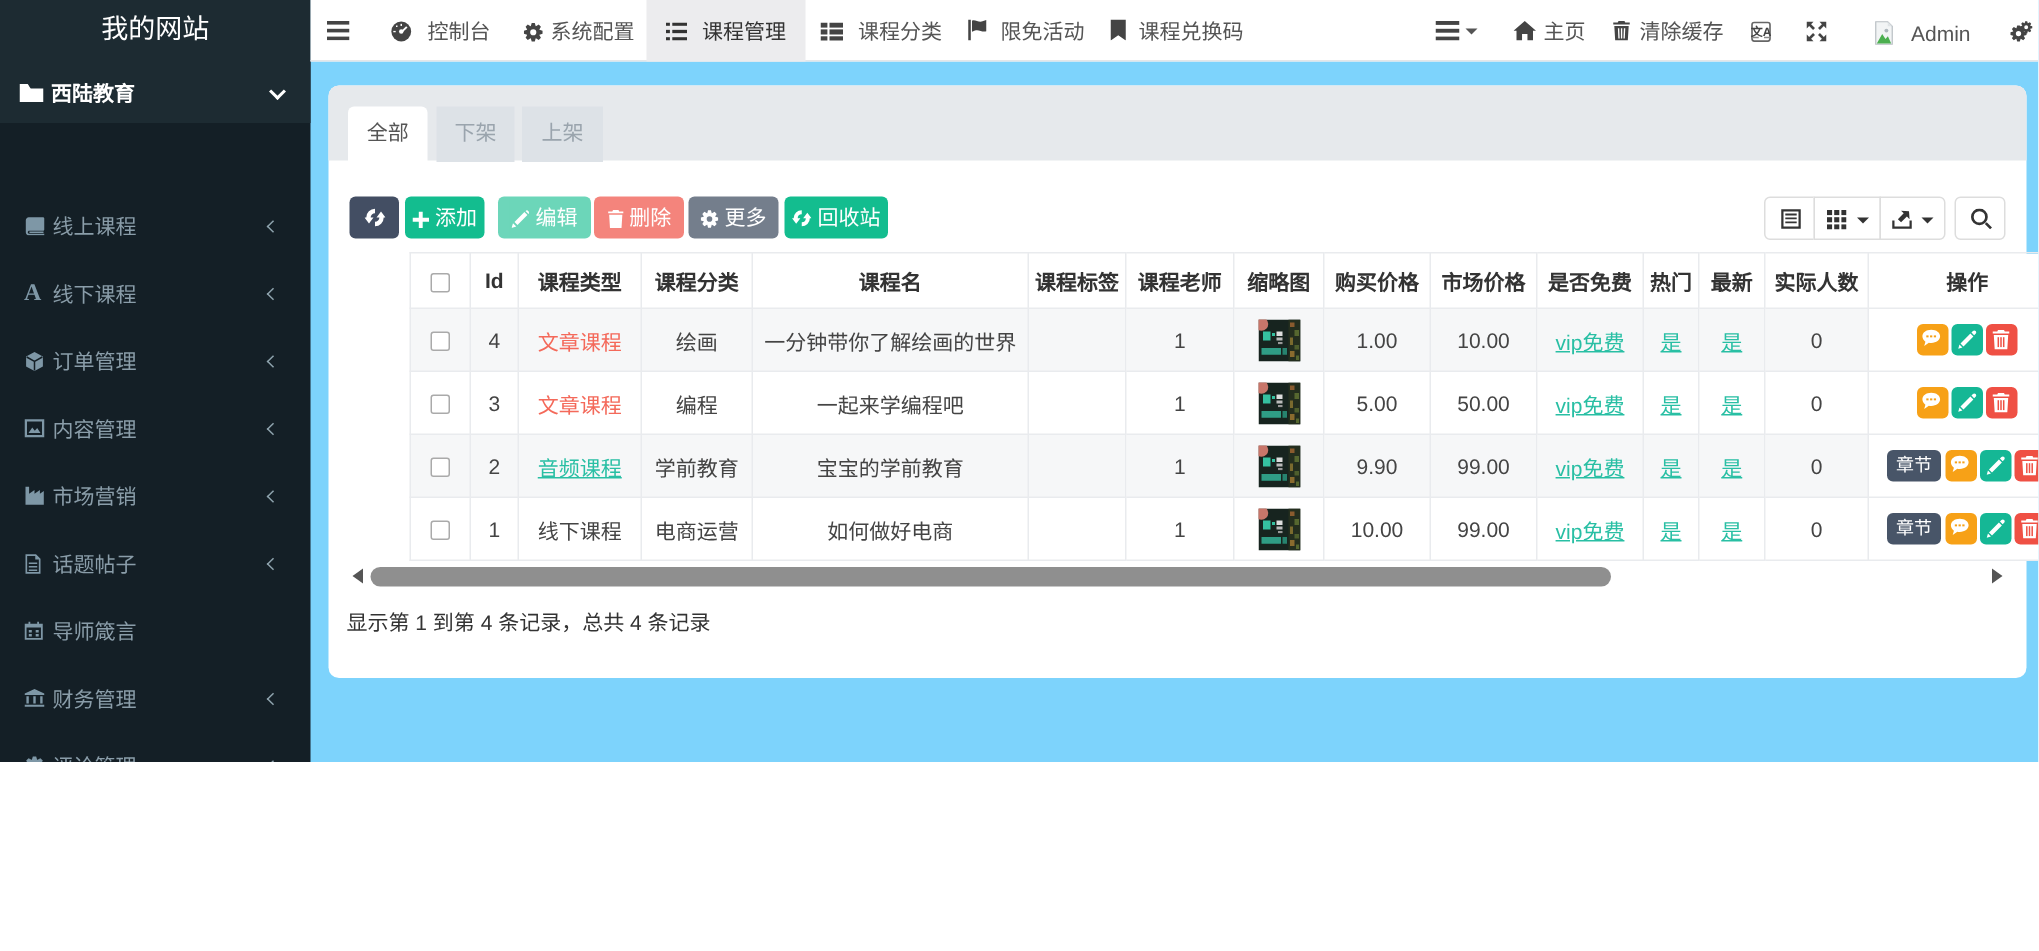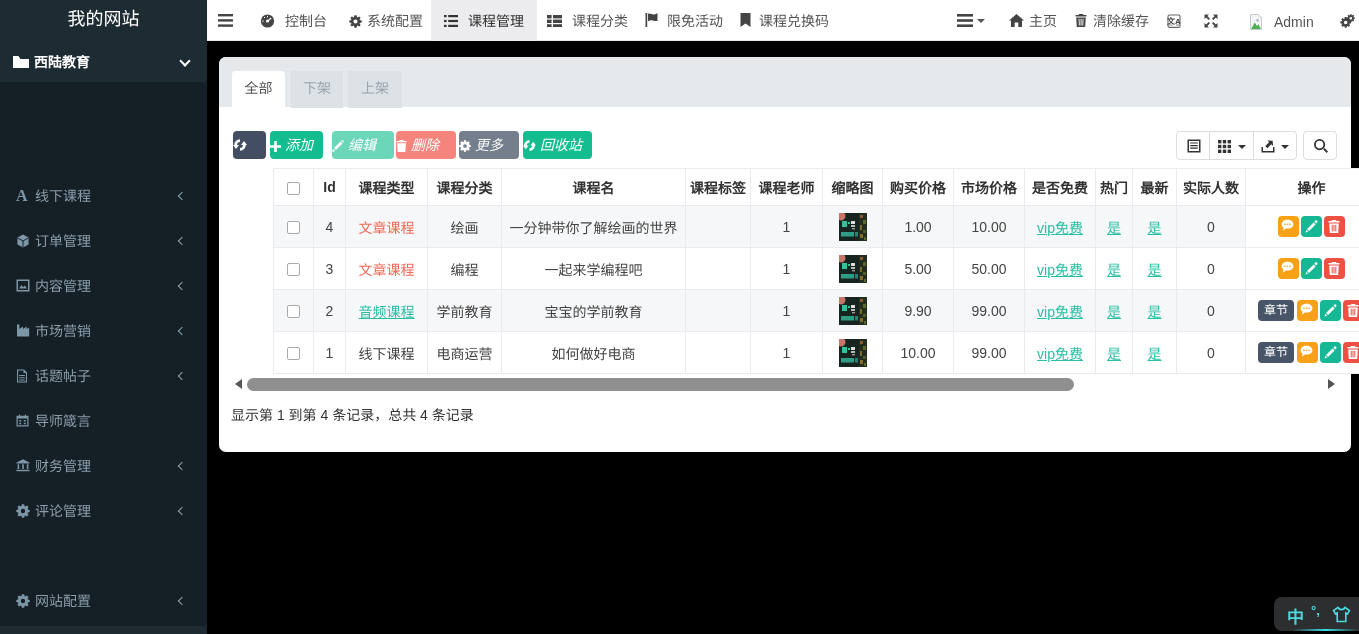--- a/index.html
+++ b/index.html
@@ -1,18 +1,18 @@
 <!DOCTYPE html>
 <html lang="zh-CN"><head>
 <meta charset="utf-8">
 <style>
 * { margin:0; padding:0; box-sizing:border-box; }
 html,body { width:1359px; height:634px; overflow:hidden; }
 body { font-family:"Liberation Sans", sans-serif; font-size:14px; color:#444; }
-#app { position:relative; width:1359px; height:634px; background:#000000; overflow:hidden; }
+#app { position:relative; width:1359px; height:508px; background:#7dd3fc; overflow:hidden; }
 
 
 #sidebar { position:absolute; left:0; top:0; width:207px; height:634px; background:#141f26; }
 #sb-top { position:absolute; left:0; top:0; width:207px; height:82px; background:#1d2b32; }
 #brand { position:absolute; left:0; top:0; width:207px; height:41px; line-height:39px; text-align:center; color:#fff; font-size:18px; }
 #site { position:absolute; left:0; top:41px; width:207px; height:41px; color:#fff; font-weight:bold; font-size:14px; }
 #site .txt { position:absolute; left:34px; top:10px; }
 #site svg { position:absolute; left:13px; top:14px; }
 #site .chev { position:absolute; right:18px; top:16px; width:8px; height:8px; border-right:2px solid #fff; border-bottom:2px solid #fff; transform:rotate(45deg); }
 .mitem { position:absolute; left:0; width:207px; height:45px; color:#8a9da9; font-size:14px; }
@@ -32,21 +32,21 @@
 
 
 #card { position:absolute; left:219px; top:57px; width:1132px; height:395px; background:#fff; border-radius:7px; }
 #card-head { position:absolute; left:0; top:0; width:1132px; height:50px; background:#e6e9ec; border-radius:7px 7px 0 0; }
 .tab { position:absolute; top:14px; height:37px; line-height:34px; text-align:center; font-size:14px; }
 #tab1 { left:13px; width:53px; background:#fff; color:#555; border-radius:4px 4px 0 0; height:40px;}
 #tab2 { left:72px; width:52px; background:#dde2e7; color:#9aa4ad; }
 #tab3 { left:129px; width:54px; background:#dde2e7; color:#9aa4ad; }
 
 
-.btn { position:absolute; top:74px; height:28px; border-radius:4px; color:#fff; font-size:14px; line-height:28px; text-align:left;font-style:italic; }
+.btn { position:absolute; top:74px; height:28px; border-radius:4px; color:#fff; font-size:14px; line-height:28px; text-align:center; }
 .btn svg { vertical-align:-2px; }
 
 
 .gbtn { position:absolute; top:74px; height:29px; background:#fff; border:1px solid #ddd; }
 .gbtn svg { position:absolute; }
 
 
 #tbl { position:absolute; left:14px; top:111px; border-collapse:collapse; table-layout:fixed; width:1104px; font-size:14px;margin-left:40px; }
 #tbl th, #tbl td { border:1px solid #e9ebee; text-align:center; overflow:hidden; padding:0; }
 #tbl th { height:37px; font-weight:bold; color:#333; background:#fff; }
@@ -80,20 +80,30 @@
 <div id="app">
 
   <div id="sidebar">
     <div id="sb-top"></div>
     <div id="brand">我的网站</div>
     <div id="site">
       <svg width="16" height="14" viewBox="0 0 16 14">
           <path fill="#fff" d="M0 2 L6 2 L7.5 4 L16 4 L16 13 L0 13 Z M0 1 L5.5 1 L6.5 2.5 L0 2.5 Z"></path>
         </svg>
       <span class="txt">西陆教育</span>
+        <span class="chev"></span>
+    </div>
+    <div class="mitem" style="top:129px">
+      <svg width="14" height="13" viewBox="0 0 14 13">
+          <g fill="#7e97a6">
+            <path d="M3.2 0.8 L12.6 0.8 C13.2 0.8 13.5 1.2 13.5 1.7 L13.5 9 C13.5 9.5 13.2 9.9 12.6 9.9 L3.6 9.9 C3 9.9 2.5 10.3 2.5 10.9 C2.5 11.5 3 11.9 3.6 11.9 L13.5 11.9 L13.5 12.9 L3.4 12.9 C2.1 12.9 1.2 12 1.2 10.8 L1.2 2.9 C1.2 1.7 2.1 0.8 3.2 0.8 Z"></path>
+            <path d="M3.6 10.4 L13 10.4 L13 11.4 L3.6 11.4 Z"></path>
+          </g>
+        </svg>
+      <span class="txt">线上课程</span>
         <span class="chev"></span>
     </div>
     <div class="mitem" style="top:174px">
       <span class="lt">A</span>
       <span class="txt">线下课程</span>
         <span class="chev"></span>
     </div>
     <div class="mitem" style="top:219px">
       <svg width="14" height="14" viewBox="0 0 14 14">
           <path fill="#7e97a6" d="M7 0.6 L12.6 3.6 L12.6 10.4 L7 13.4 L1.4 10.4 L1.4 3.6 Z"></path>

